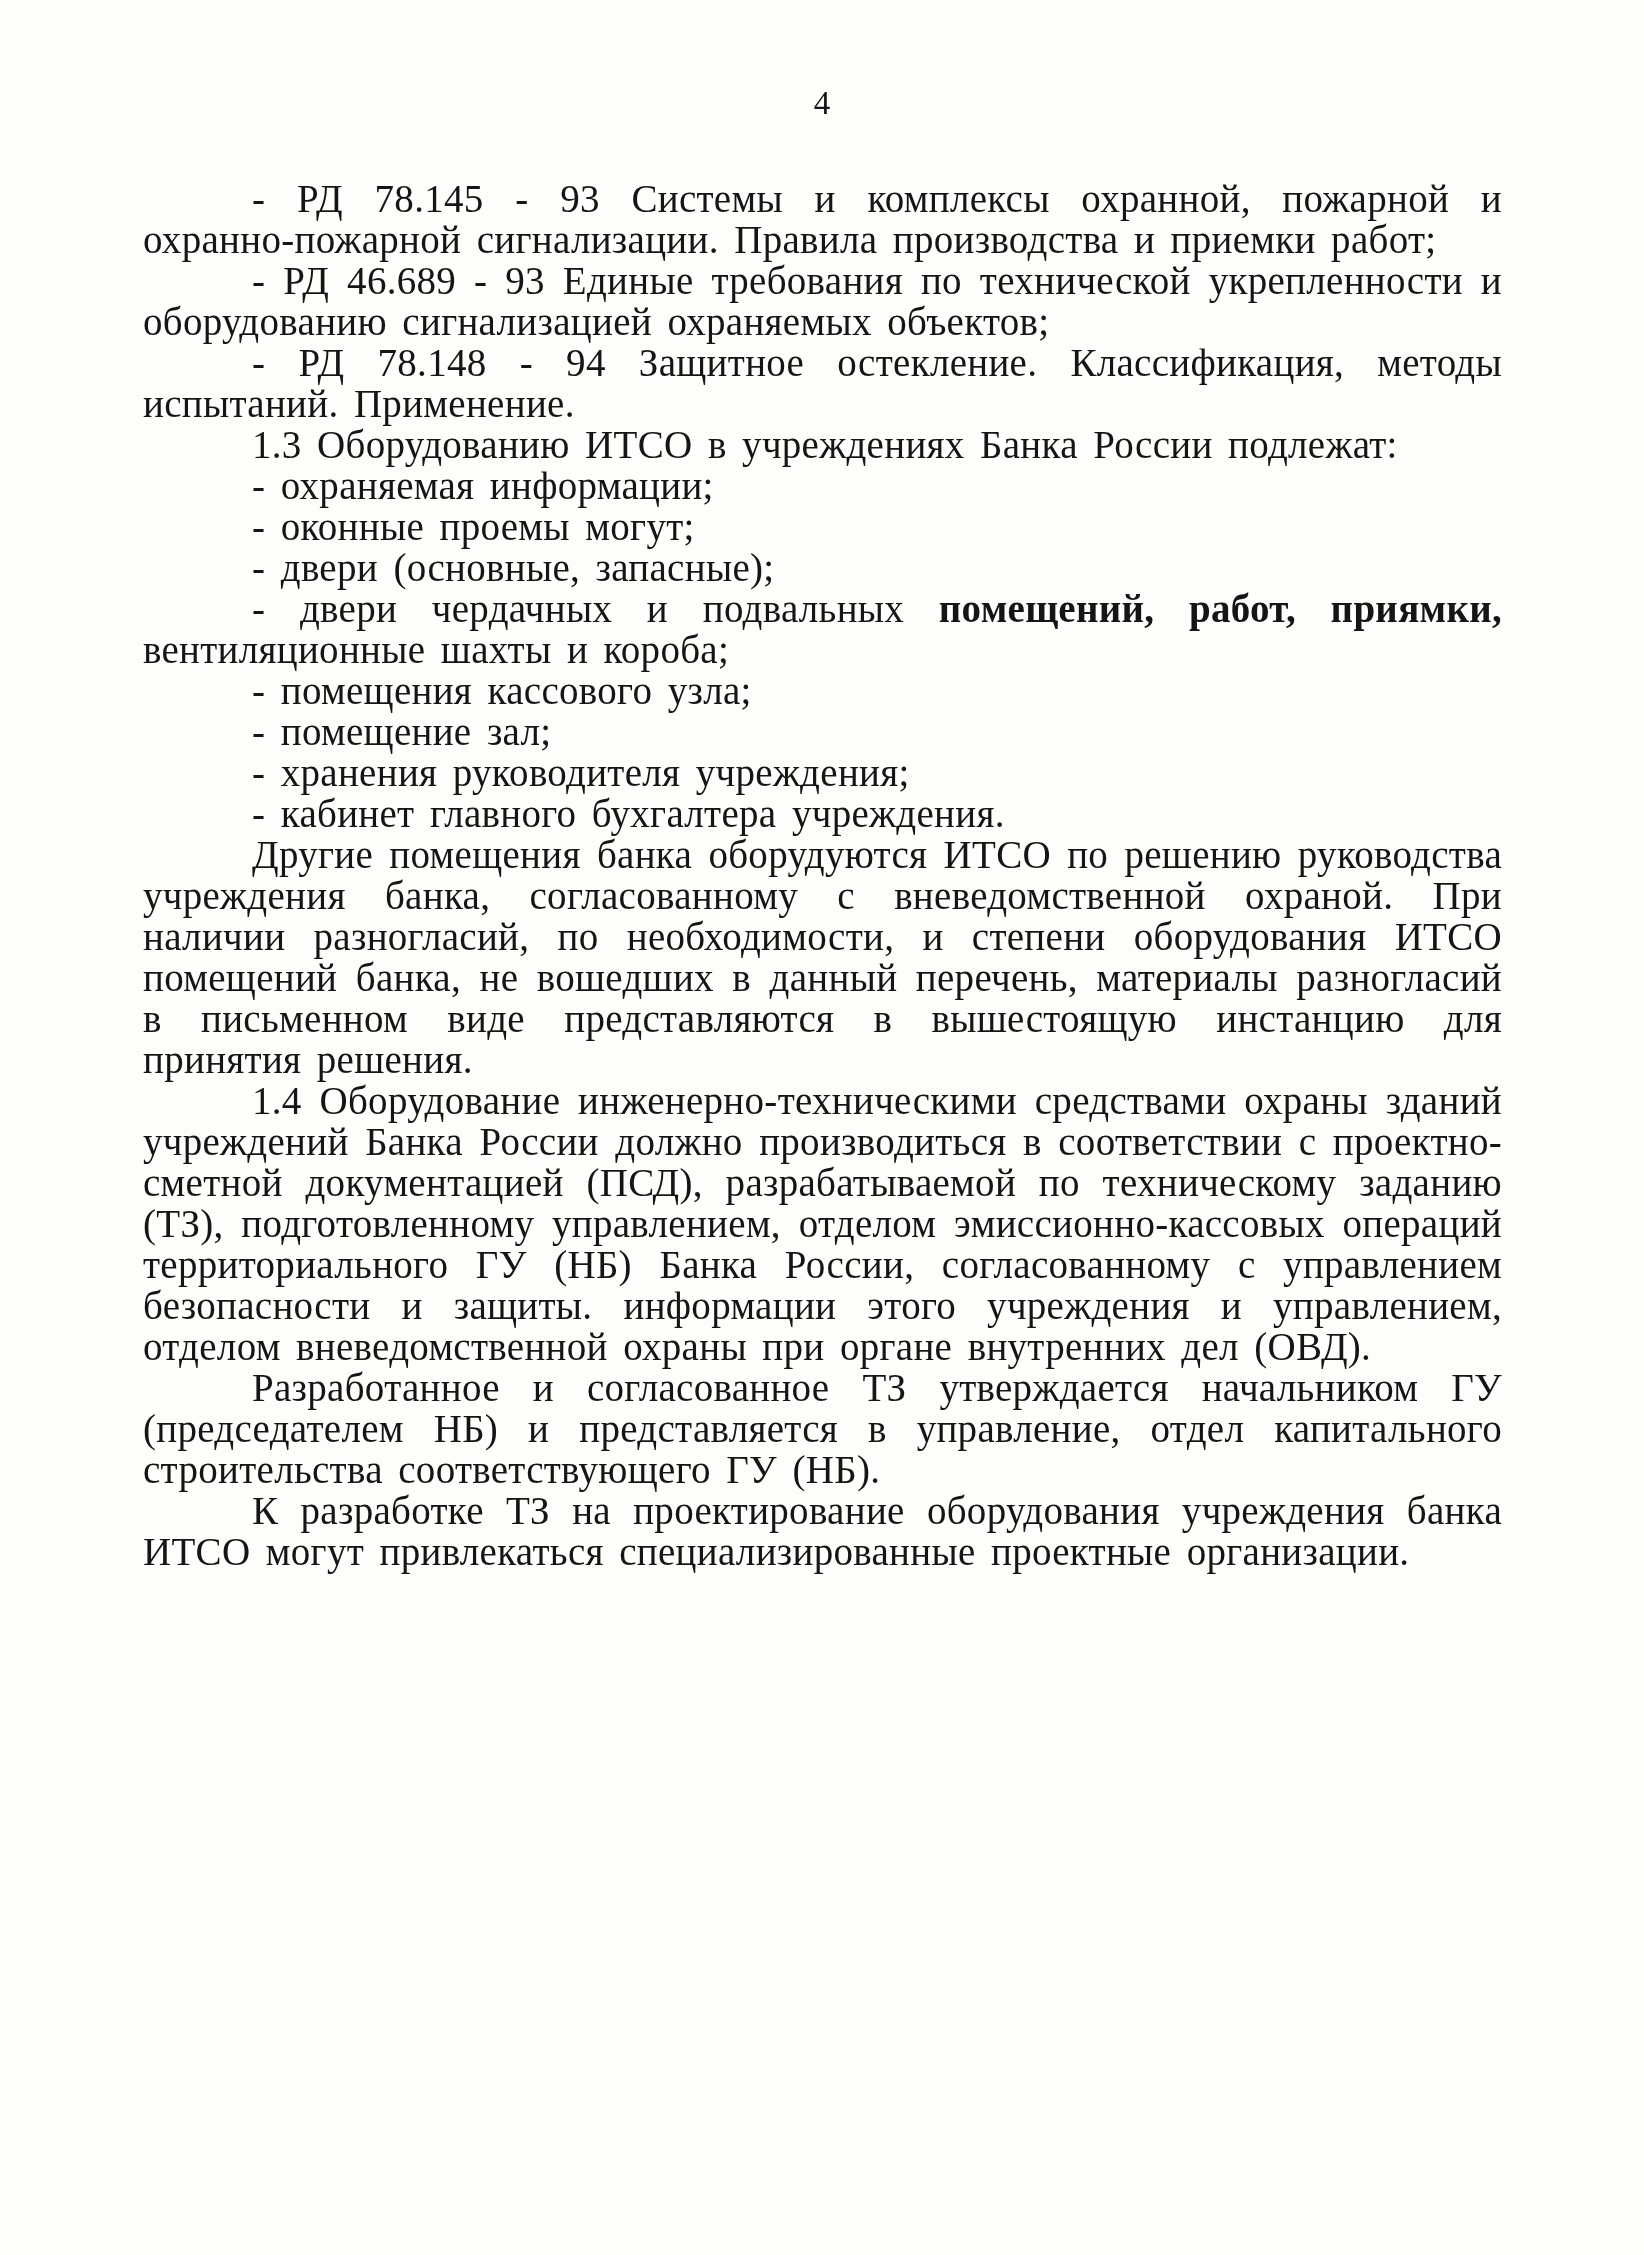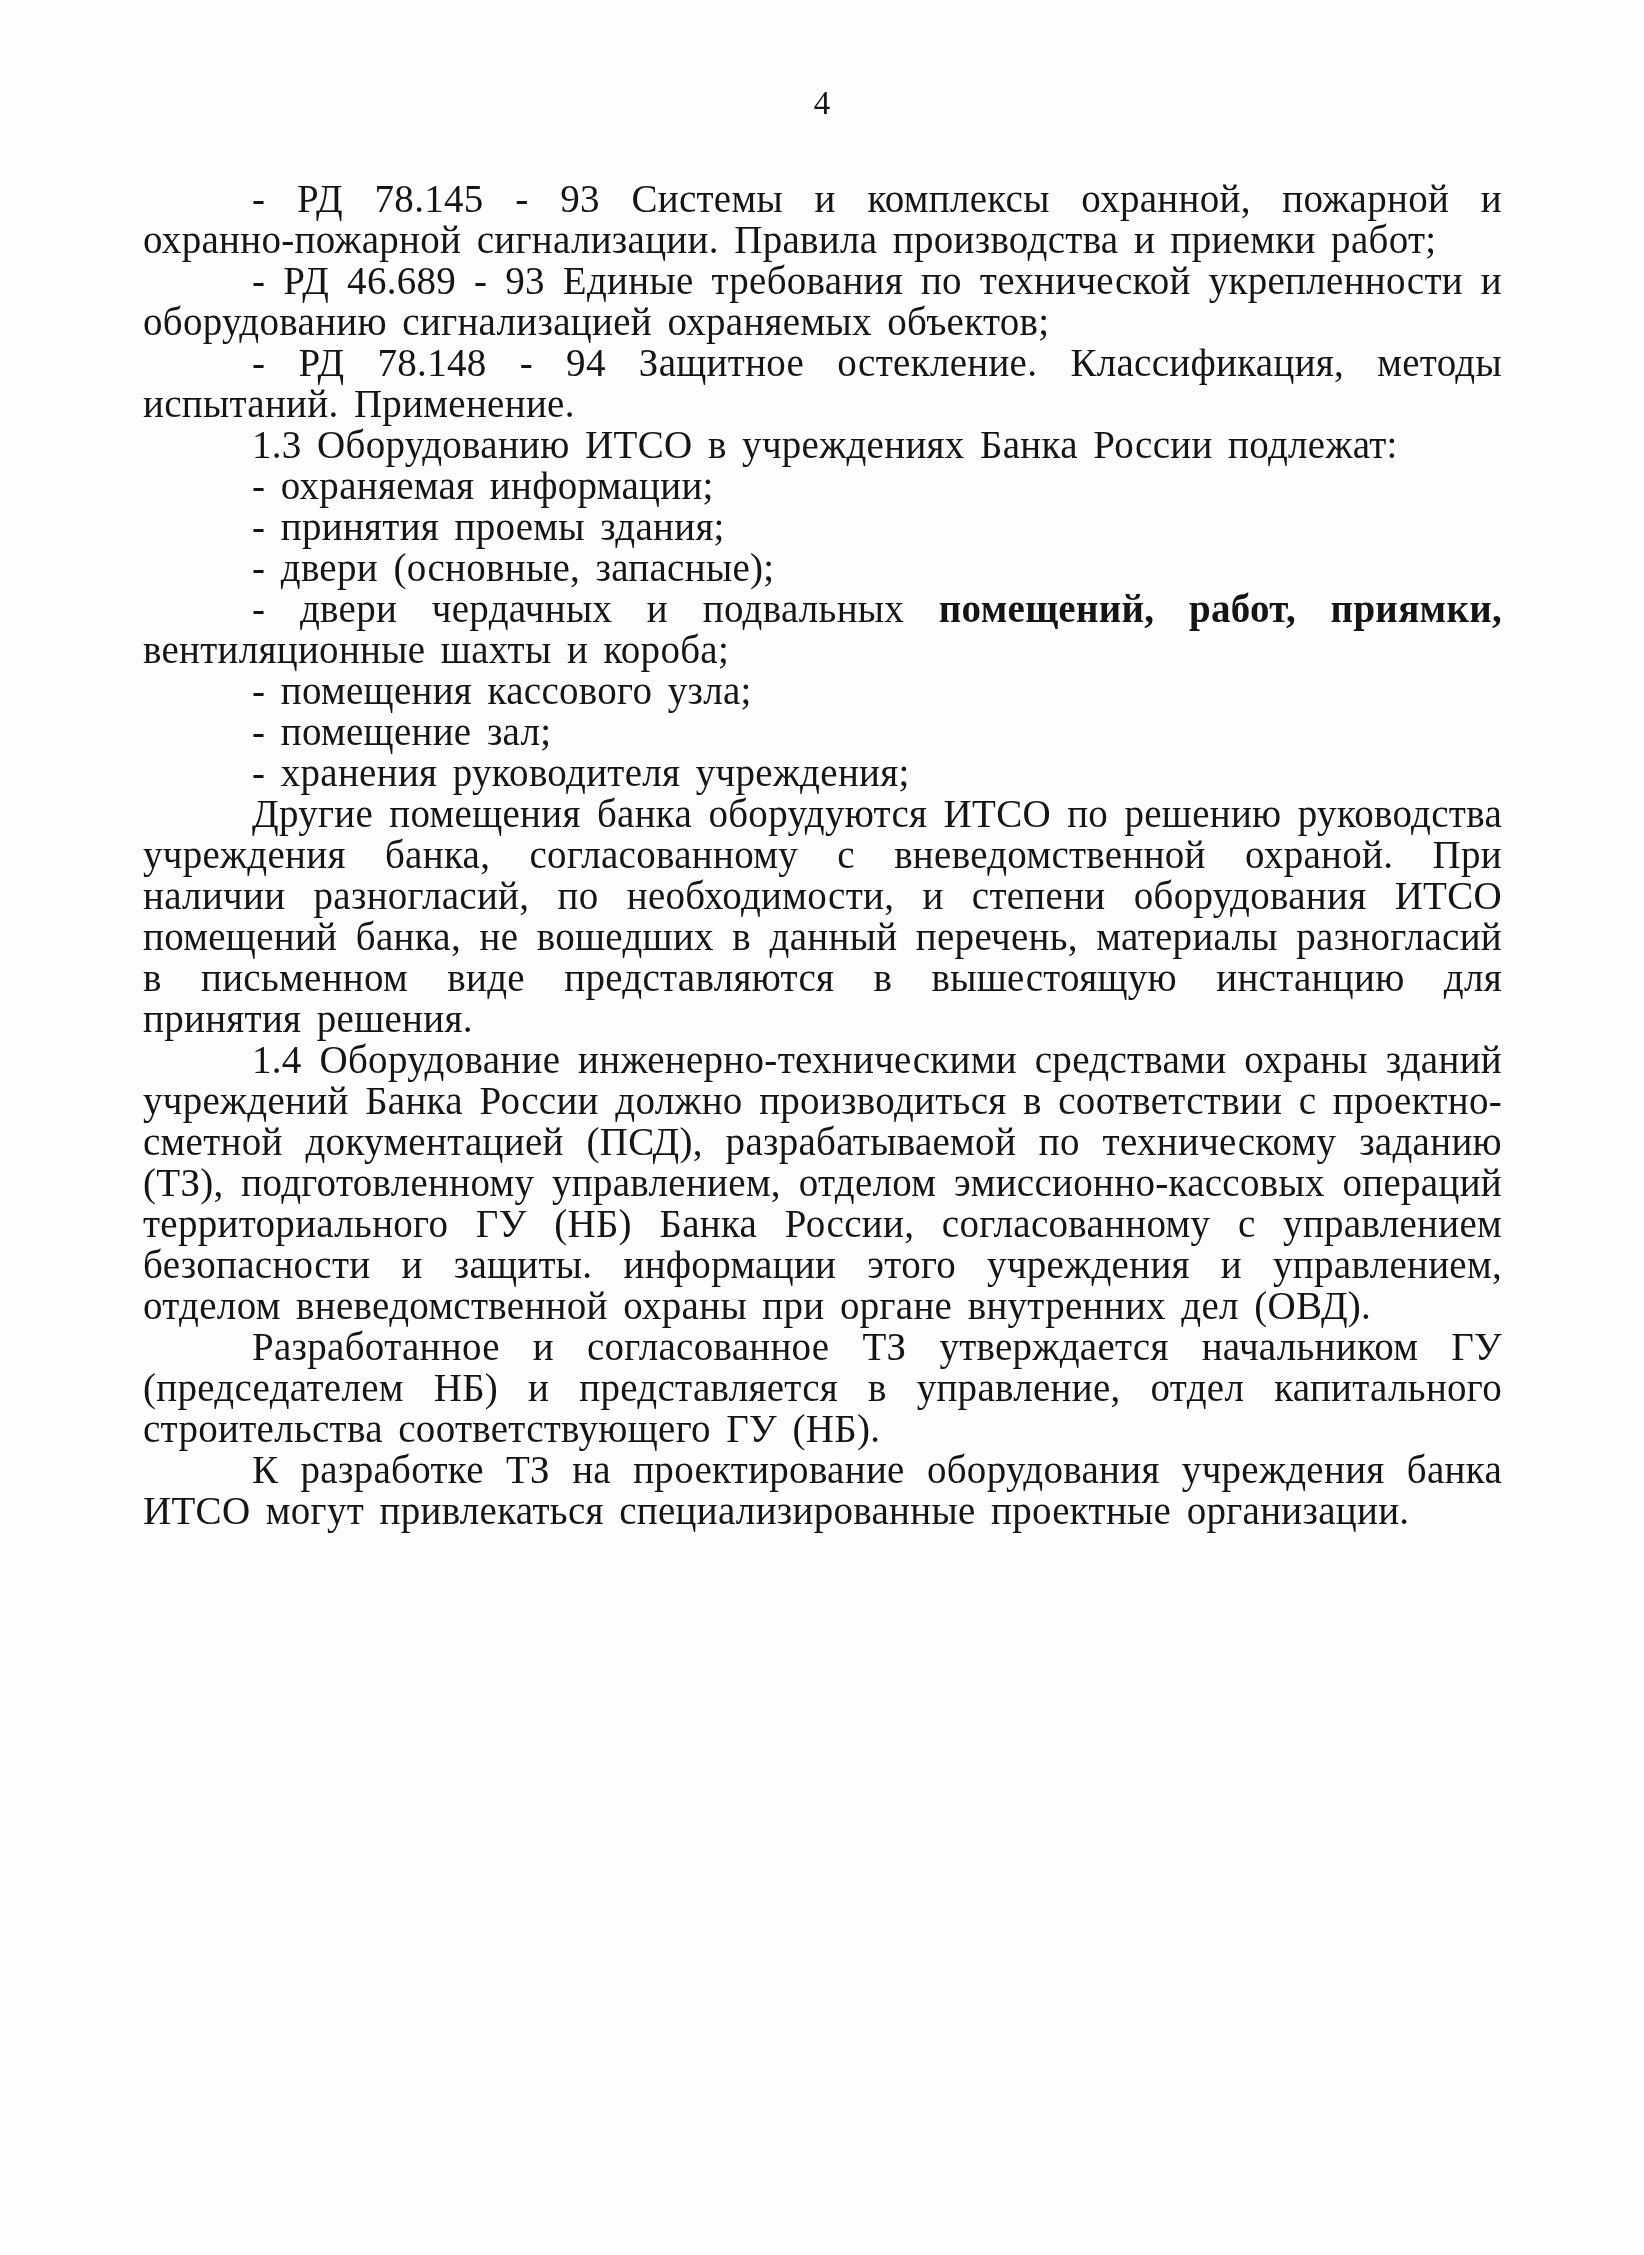--- a/index.html
+++ b/index.html
@@ -46,25 +46,26 @@
 <body>
 
 <main class="page">
   <div class="page-number">4</div>
   <div class="body-text" id="paragraphs">
       <p>- РД 78.145 - 93 Системы и комплексы охранной, пожарной и охранно-пожарной сигнализации. Правила производства и приемки работ;</p>
       <p>- РД 46.689 - 93 Единые требования по технической укрепленности и оборудованию сигнализацией охраняемых объектов;</p>
       <p>- РД 78.148 - 94 Защитное остекление. Классификация, методы испытаний. Применение.</p>
       <p>1.3 Оборудованию ИТСО в учреждениях Банка России подлежат:</p>
       <p>- охраняемая информации;</p>
-      <p>- принятия проемы здания;</p>
+      <p>- оконные проемы могут;</p>
       <p>- двери (основные, запасные);</p>
       <p><span>- двери чердачных и подвальных </span><b>помещений, работ, приямки,</b><span> вентиляционные шахты и короба;</span></p>
       <p>- помещения кассового узла;</p>
       <p>- помещение зал;</p>
       <p>- хранения руководителя учреждения;</p>
+      <p>- кабинет главного бухгалтера учреждения.</p>
       <p>Другие помещения банка оборудуются ИТСО по решению руководства учреждения банка, согласованному с вневедомственной охраной. При наличии разногласий, по необходимости, и степени оборудования ИТСО помещений банка, не вошедших в данный перечень, материалы разногласий в письменном виде представляются в вышестоящую инстанцию для принятия решения.</p>
       <p>1.4 Оборудование инженерно-техническими средствами охраны зданий учреждений Банка России должно производиться в соответствии с проектно-сметной документацией (ПСД), разрабатываемой по техническому заданию (ТЗ), подготовленному управлением, отделом эмиссионно-кассовых операций территориального ГУ (НБ) Банка России, согласованному с управлением безопасности и защиты. информации этого учреждения и управлением, отделом вневедомственной охраны при органе внутренних дел (ОВД).</p>
       <p>Разработанное и согласованное ТЗ утверждается начальником ГУ (председателем НБ) и представляется в управление, отдел капитального строительства соответствующего ГУ (НБ).</p>
       <p>К разработке ТЗ на проектирование оборудования учреждения банка ИТСО могут привлекаться специализированные проектные организации.</p>
     </div>
 </main>
 
 
 </body></html>

